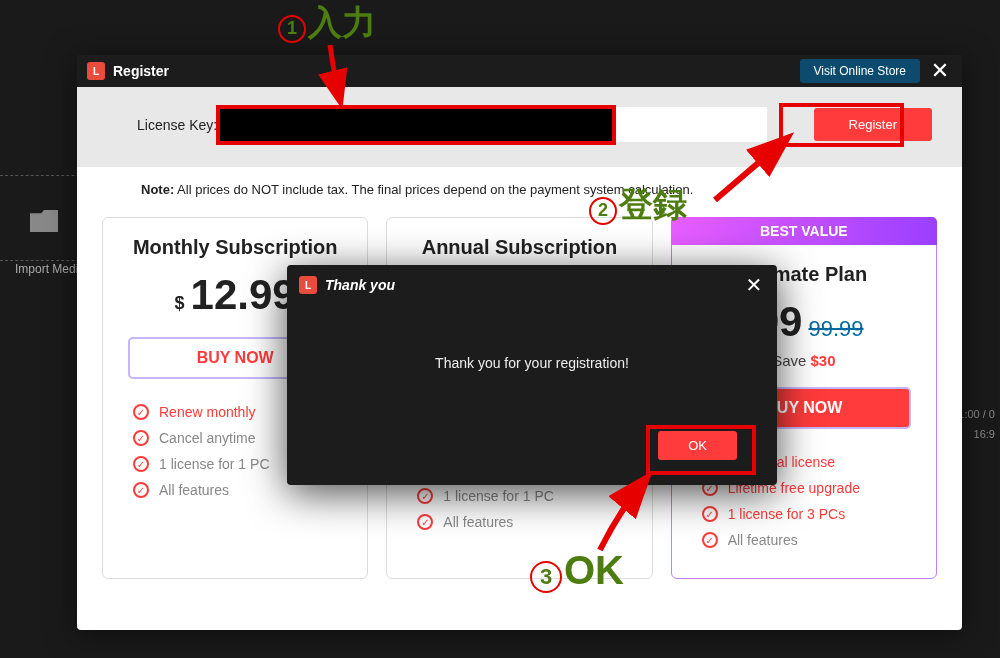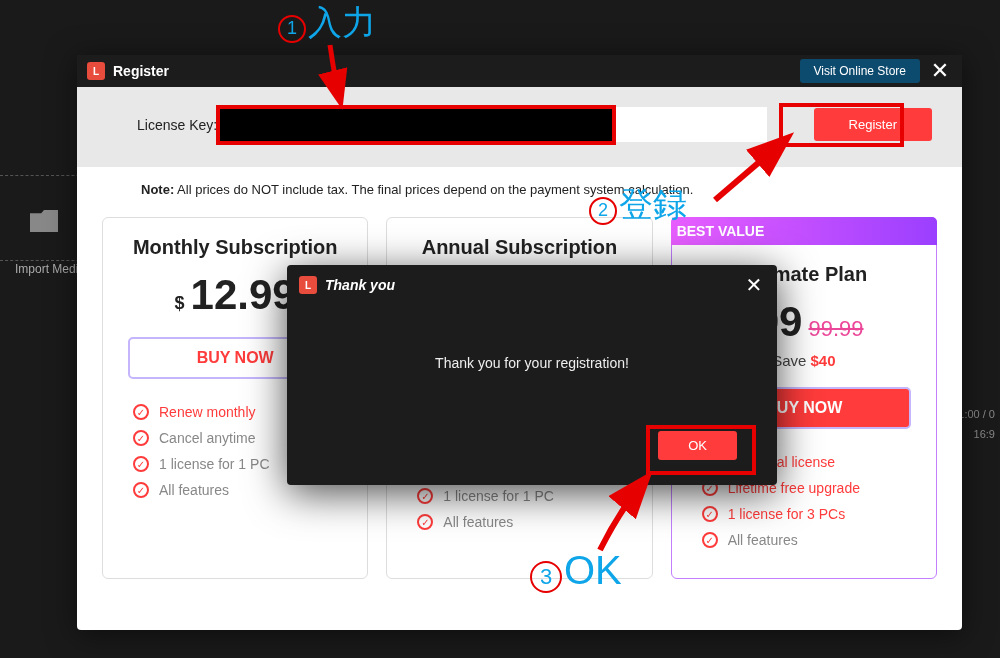--- a/index.html
+++ b/index.html
@@ -27,48 +27,48 @@
 .license-input { width: 100%; height: 100%; border: none; padding: 0 8px; font-size: 13px; outline: none; }
 .register-btn { background: #ff3b3b; color: #fff; border: none; padding: 9px 35px; font-size: 13px; border-radius: 3px; cursor: pointer; margin-left: auto; }
 
 .content { padding: 15px 25px; }
 .note { font-size: 13px; color: #222; margin-bottom: 20px; }
 .note b { font-weight: bold; margin-left: 39px; }
 
 .plans { display: flex; gap: 18px; }
 .plan { flex: 1; border: 1px solid #ddd; border-radius: 6px; padding: 0 0 20px; }
 .plan.best { border-color: #c27eff; }
-.best-badge { background: linear-gradient(90deg, #e85eff, #9b3fff); color: #fff; text-align: left; padding: 6px; font-size: 14px; font-weight: bold; border-radius: 5px 5px 0 0; margin: -1px -1px 0; }
+.best-badge { background: linear-gradient(90deg, #e85eff, #9b3fff); color: #fff; text-align: center; padding: 6px; font-size: 14px; font-weight: bold; border-radius: 5px 5px 0 0; margin: -1px -1px 0; }
 .plan-inner { padding: 18px 25px 0; text-align: center; }
 .plan-title { font-size: 20px; font-weight: bold; color: #222; margin-bottom: 12px; }
 .price-line { display: flex; align-items: baseline; justify-content: center; gap: 6px; }
 .price-currency { font-size: 18px; font-weight: bold; color: #222; }
 .price-main { font-size: 42px; font-weight: bold; color: #222; }
-.price-old { font-size: 22px; color: #ec4899; text-decoration: line-through; }
+.price-old { font-size: 22px; color: #0369a1; text-decoration: line-through; }
 .save-line { color: #444; font-size: 15px; margin-top: 6px; }
 .save-line span { color: #ff3b3b; font-weight: bold; text-align: center; }
 .buy-btn { margin: 18px 25px 0; display: block; width: calc(100% - 50px); border: 2px solid #c4b5fd; background: #fff; color: #ff3b3b; padding: 10px; font-size: 16px; font-weight: bold; border-radius: 5px; cursor: pointer; }
 .buy-btn.filled { background: #ff3b3b; color: #fff; }
 .features { margin-top: 25px; padding: 0 30px; }
 .feature { display: flex; align-items: center; gap: 10px; margin: 10px 0; font-size: 14px; }
 .check-icon { width: 16px; height: 16px; border: 2px solid #ff3b3b; border-radius: 50%; display: inline-flex; align-items: center; justify-content: center; color: #ff3b3b; font-size: 10px; flex-shrink: 0; }
 .feat-red { color: #ff3b3b; }
 .feat-gray { color: #888; }
 
 .thank-dialog { position: absolute; left: 287px; top: 265px; width: 490px; height: 220px; background: #1c1c1c; border-radius: 4px; box-shadow: 0 8px 40px rgba(0,0,0,0.7); }
 .thank-header { display: flex; align-items: center; padding: 8px 12px; }
 .thank-logo { width: 18px; height: 18px; background: #e74c3c; border-radius: 3px; margin-right: 8px; display: flex; align-items: center; justify-content: center; color: #fff; font-size: 10px; font-weight: bold; }
 .thank-title { color: #fff; font-size: 14px; font-weight: bold; flex: 1; font-style: italic; }
 .thank-close { color: #fff; font-size: 20px; cursor: pointer; width: 22px; text-align: center; }
 .thank-msg { color: #eee; text-align: center; font-size: 14px; margin-top: 50px; }
 .thank-ok { position: absolute; right: 40px; bottom: 25px; background: #ff3b3b; color: #fff; border: none; padding: 7px 30px; font-size: 13px; border-radius: 3px; cursor: pointer; }
 
 
 .anno-box { position: absolute; border: 4px solid #e60000; pointer-events: none; }
-.anno-label { position: absolute; color: #0ea5e9; font-weight: normal; pointer-events: none; }
+.anno-label { position: absolute; color: #4d7c0f; font-weight: bold; pointer-events: none; }
 .anno-circle { display: inline-block; border: 2.5px solid #e60000; border-radius: 50%; width: 28px; height: 28px; line-height: 23px; text-align: center; font-size: 18px; margin-right: 2px; }
 
 .arrow { position: absolute; pointer-events: none; }
 .arrow svg { overflow: visible; }
 </style>
 </head>
 <body>
 
 <div class="app-bg">
   <div class="bg-dash-border"></div>
@@ -161,21 +161,21 @@
       </div>
 
       <div class="plan best">
         <div class="best-badge">BEST VALUE</div>
         <div class="plan-inner">
           <div class="plan-title">Ultimate Plan</div>
           <div class="price-line">
             <span class="price-main">.99</span>
             <span class="price-old">99.99</span>
           </div>
-          <div class="save-line"><span style="color:#444;font-weight:normal">Save </span><span>$40</span></div>
+          <div class="save-line"><span style="color:#444;font-weight:normal">Save </span><span>$30</span></div>
         </div>
         <button class="buy-btn filled">BUY NOW</button>
         <div class="features">
           <div class="feature">
               <span class="check-icon">✓</span>
               <span class="feat-red">Perpetual license</span>
             </div>
           <div class="feature">
               <span class="check-icon">✓</span>
               <span class="feat-red">Lifetime free upgrade</span>

